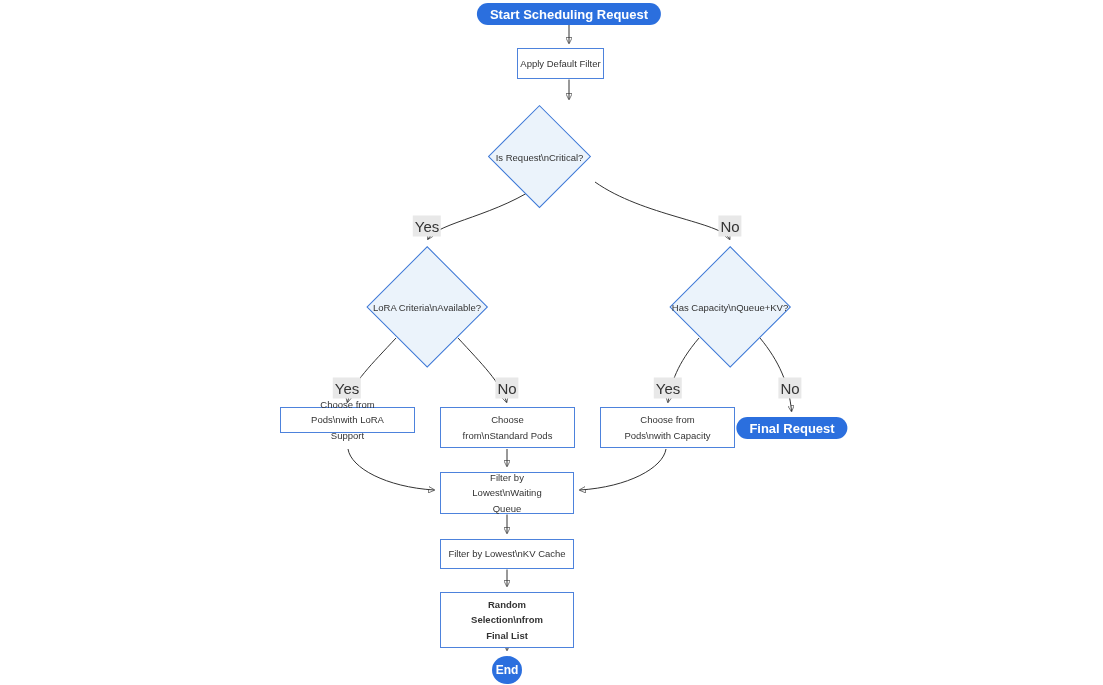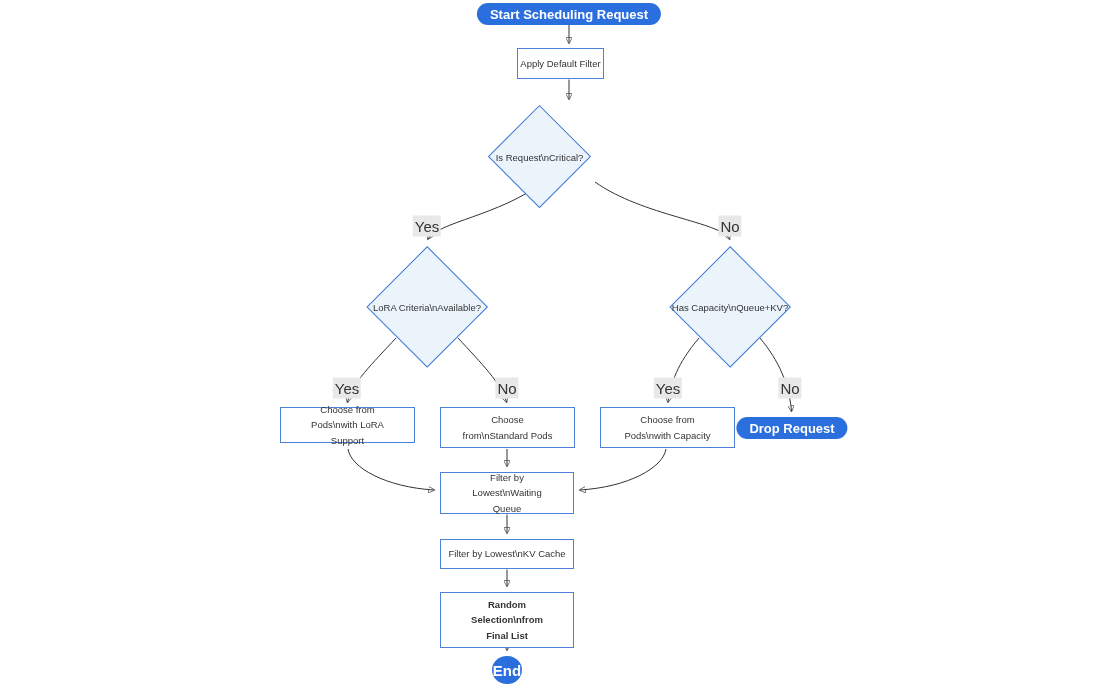--- a/index.html
+++ b/index.html
@@ -18,21 +18,21 @@
   }
   .pill{
     position:absolute;background:#2B6FDE;color:#ffffff;border-radius:12px;
     display:inline-flex;align-items:center;justify-content:center;
     font-size:13px;font-weight:bold;white-space:nowrap;
     height:22px;padding:0 13px;transform:translateX(-50%);box-sizing:border-box;
   }
   .circle{
     position:absolute;background:#2B6FDE;color:#ffffff;border-radius:50%;
     display:flex;align-items:center;justify-content:center;
-    font-size:15px;font-weight:bold;box-sizing:border-box;
+    font-size:12px;font-weight:bold;box-sizing:border-box;
   }
   .diamond{position:absolute;}
   .diamond .shape{
     position:absolute;left:14.6%;top:14.6%;right:14.6%;bottom:14.6%;
     background:#EBF3FB;border:1.3px solid #3C77D6;transform:rotate(45deg);
   }
   .diamond .dlabel{
     position:absolute;left:50%;top:50%;transform:translate(-50%,-50%);
     font-size:9.5px;color:#333333;white-space:nowrap;text-align:center;
   }
@@ -85,34 +85,34 @@
   <div class="diamond" style="left:366px;top:246px;width:122px;height:122px;">
     <div class="shape"></div>
     <div class="dlabel">LoRA Criteria\nAvailable?</div>
   </div>
 
   <div class="diamond" style="left:669px;top:246px;width:122px;height:122px;">
     <div class="shape"></div>
     <div class="dlabel">Has Capacity\nQueue+KV?</div>
   </div>
 
-  <div class="node-box" style="left:280px;top:407px;width:135px;height:36px;padding:0 18px;">
+  <div class="node-box" style="left:280px;top:407px;width:135px;height:26px;padding:0 18px;">
     <span>Choose from Pods\nwith LoRA Support</span>
   </div>
 
   <div class="node-box" style="left:440px;top:407px;width:135px;height:41px;padding:0 18px;">
     <span>Choose from\nStandard Pods</span>
   </div>
 
   <div class="node-box" style="left:600px;top:407px;width:135px;height:41px;padding:0 18px;">
     <span>Choose from Pods\nwith Capacity</span>
   </div>
 
   <div class="pill" style="left:792px;top:417px;">
-    <span>Drop Request</span>
+    <span>Final Request</span>
   </div>
 
   <div class="node-box" style="left:440px;top:472px;width:134px;height:42px;padding:0 18px;">
     <span>Filter by Lowest\nWaiting Queue</span>
   </div>
 
   <div class="node-box" style="left:440px;top:539px;width:134px;height:30px;padding:8px 3px;white-space:nowrap;">
     <span>Filter by Lowest\nKV Cache</span>
   </div>
 

